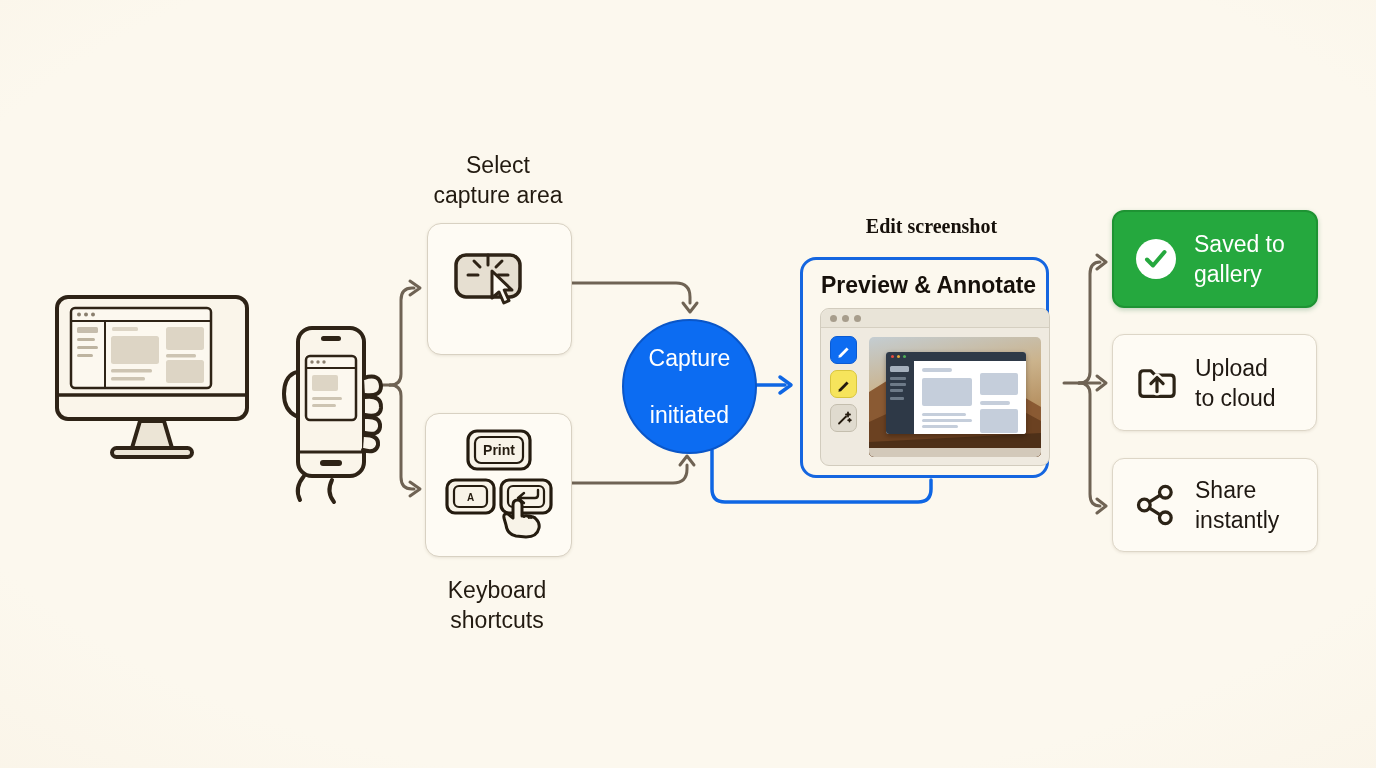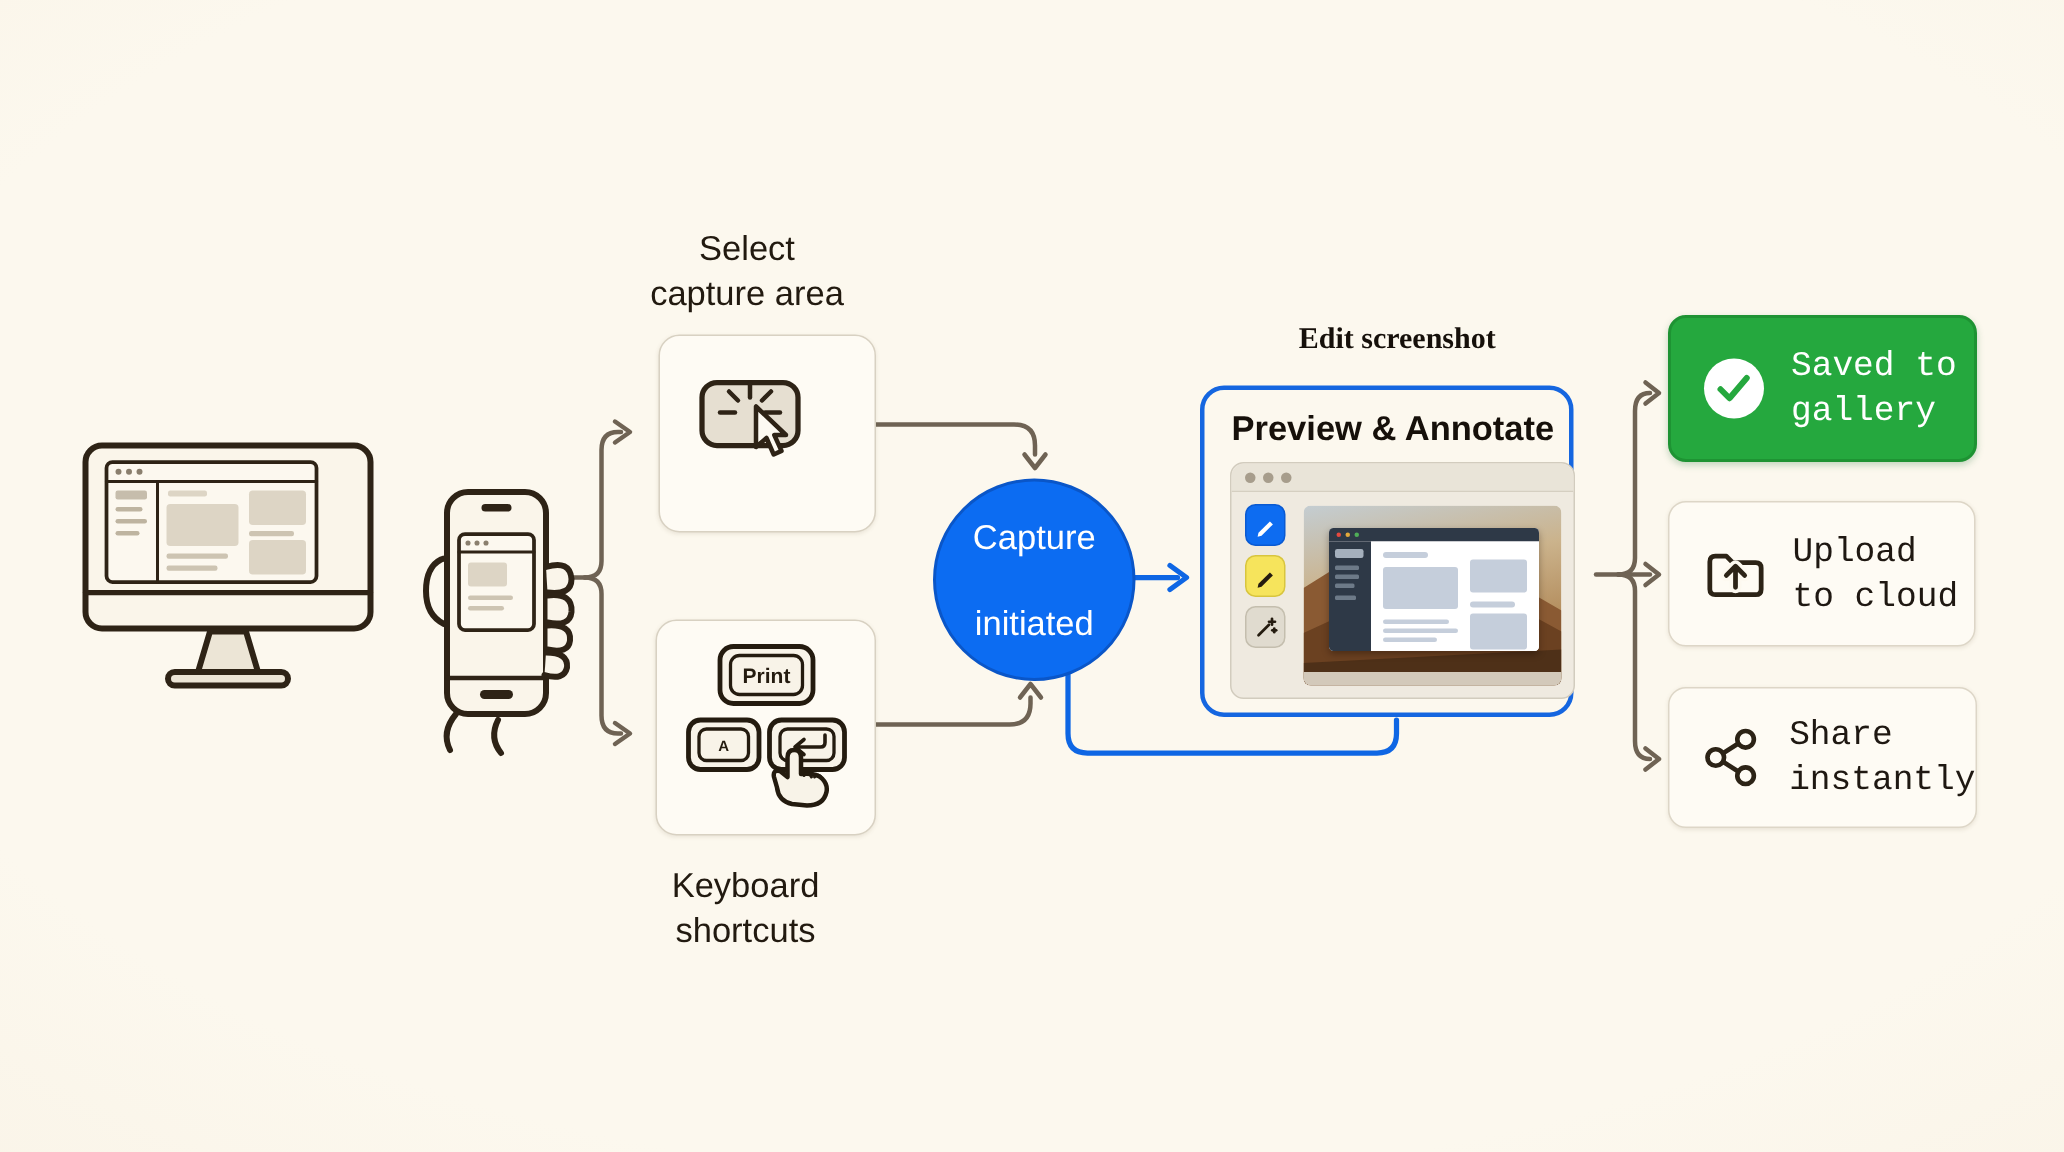--- a/index.html
+++ b/index.html
@@ -3,21 +3,21 @@
 <meta charset="utf-8">
 <style>
   html,body{margin:0;padding:0;}
   body{width:1376px;height:768px;overflow:hidden;font-family:"Liberation Sans",sans-serif;}
   .stage{position:relative;width:1376px;height:768px;
     background:radial-gradient(115% 115% at 50% 45%, #fcf8ee 50%, #f6eddd 100%);padding-left:20px;}
   svg{display:block;}
   .abs{position:absolute;}
   .lbl2{position:absolute;text-align:center;font-size:23px;line-height:30px;color:#221a10;font-weight:500;}
   .node{position:absolute;background:#fefbf4;border:1.5px solid #d8d1c2;border-radius:14px;
-    box-shadow:0 1px 3px rgba(100,80,50,.12);display:flex;align-items:center;justify-content:center;margin-left:12px;}
+    box-shadow:0 1px 3px rgba(100,80,50,.12);display:flex;align-items:center;justify-content:center;}
   .capture-circle{position:absolute;left:622px;top:319px;width:131px;height:131px;border-radius:50%;
     background:#0c6cf2;border:2px solid #0a56c8;display:flex;flex-direction:column;align-items:center;
     justify-content:center;color:#ffffff;font-size:23px;line-height:29px;font-weight:500;gap:28px;}
   .edit-heading{position:absolute;left:790px;top:215px;width:283px;text-align:center;
     font-size:20px;font-weight:600;color:#16100a;font-family:Liberation Serif, serif;}
   .edit-box{position:absolute;left:800px;top:257px;width:249px;height:221px;background:#fcf8ee;
     border:3px solid #1566e0;border-radius:16px;box-sizing:border-box;}
   .edit-title{position:absolute;left:18px;top:12px;font-size:23px;font-weight:600;color:#16100a;}
   .mini-window{position:absolute;left:17px;top:48px;width:228px;height:156px;background:#efeae0;
     border:1px solid #d2ccbe;border-radius:9px;}
@@ -38,21 +38,21 @@
   .sb-sel{position:absolute;left:4px;top:5px;width:19px;height:6px;border-radius:1.5px;background:#a5b0bd;}
   .sb-line{position:absolute;left:4px;width:16px;height:2.5px;border-radius:1px;background:#6d7a88;}
   .shot-content{position:absolute;left:28px;top:9px;right:0;bottom:0;background:#ffffff;}
   .blk{position:absolute;background:#c5cedb;border-radius:2px;}
   .thumb-dock{position:absolute;left:0;right:0;bottom:0;height:9px;background:rgba(235,228,215,.85);}
   .outcome{position:absolute;display:flex;align-items:center;gap:18px;padding-left:22px;box-sizing:border-box;
     background:#fefbf4;border:1.5px solid #ddd6c7;border-radius:12px;color:#1f1812;
     font-size:23px;line-height:30px;font-weight:500;box-shadow:0 1px 3px rgba(100,80,50,.12);}
   .outcome.success{background:#25a83e;border:2px solid #1e9333;color:#ffffff;box-shadow:0 2px 5px rgba(40,120,60,.28);}
   .check-wrap{width:40px;height:40px;border-radius:50%;background:#ffffff;display:flex;align-items:center;justify-content:center;flex:0 0 auto;}
-  .oline span{display:block;font-family:Liberation Mono, monospace;}
+  .oline span{display:block;}
 </style>
 </head>
 <body>
 
 <div class="stage">
 
   <svg class="abs" style="left:0;top:0;" width="1376" height="768" viewBox="0 0 1376 768" fill="none" stroke-linecap="round" stroke-linejoin="round">
     <g stroke="#6f6354" stroke-width="3">
       <path d="M348 373 Q357 380 363 385 Q357 390 348 397"></path>
       <path d="M363 385 H390"></path>

